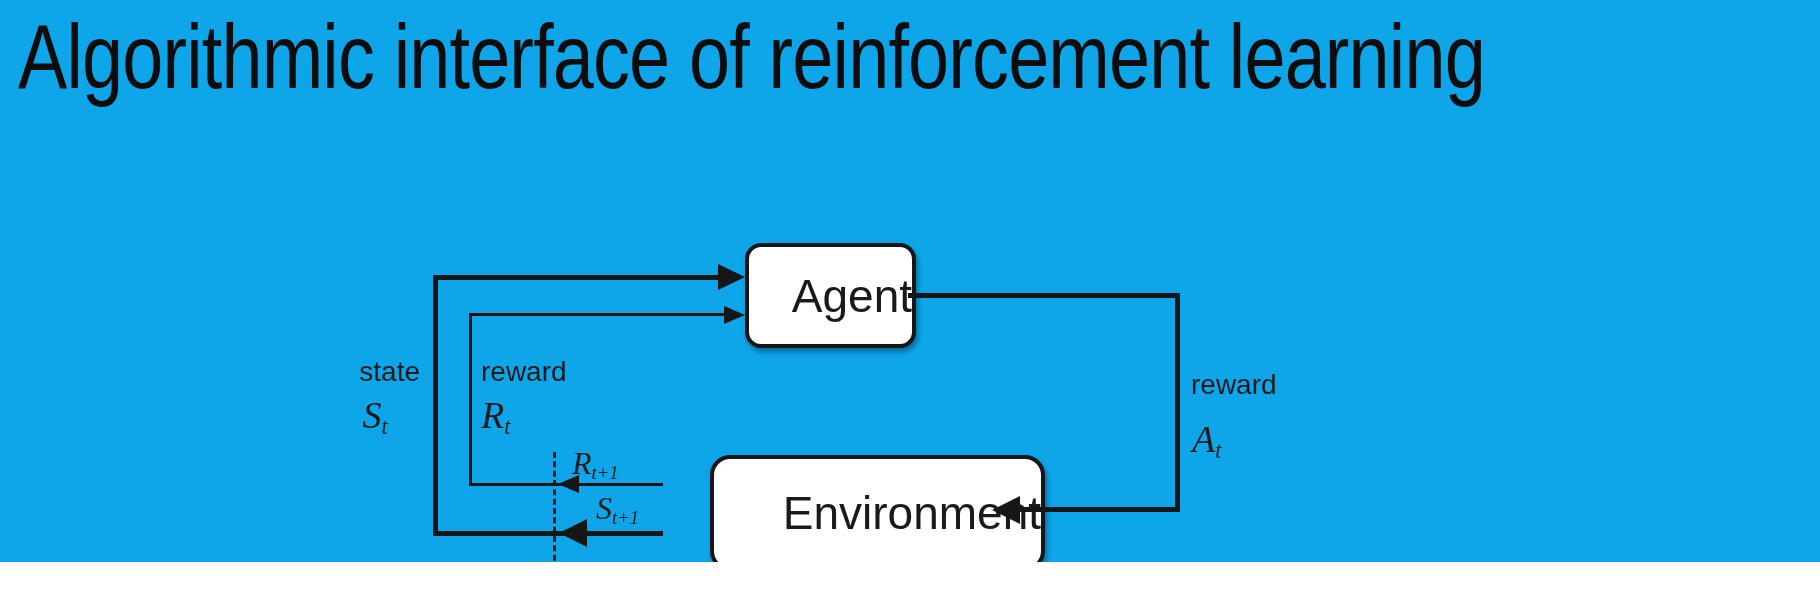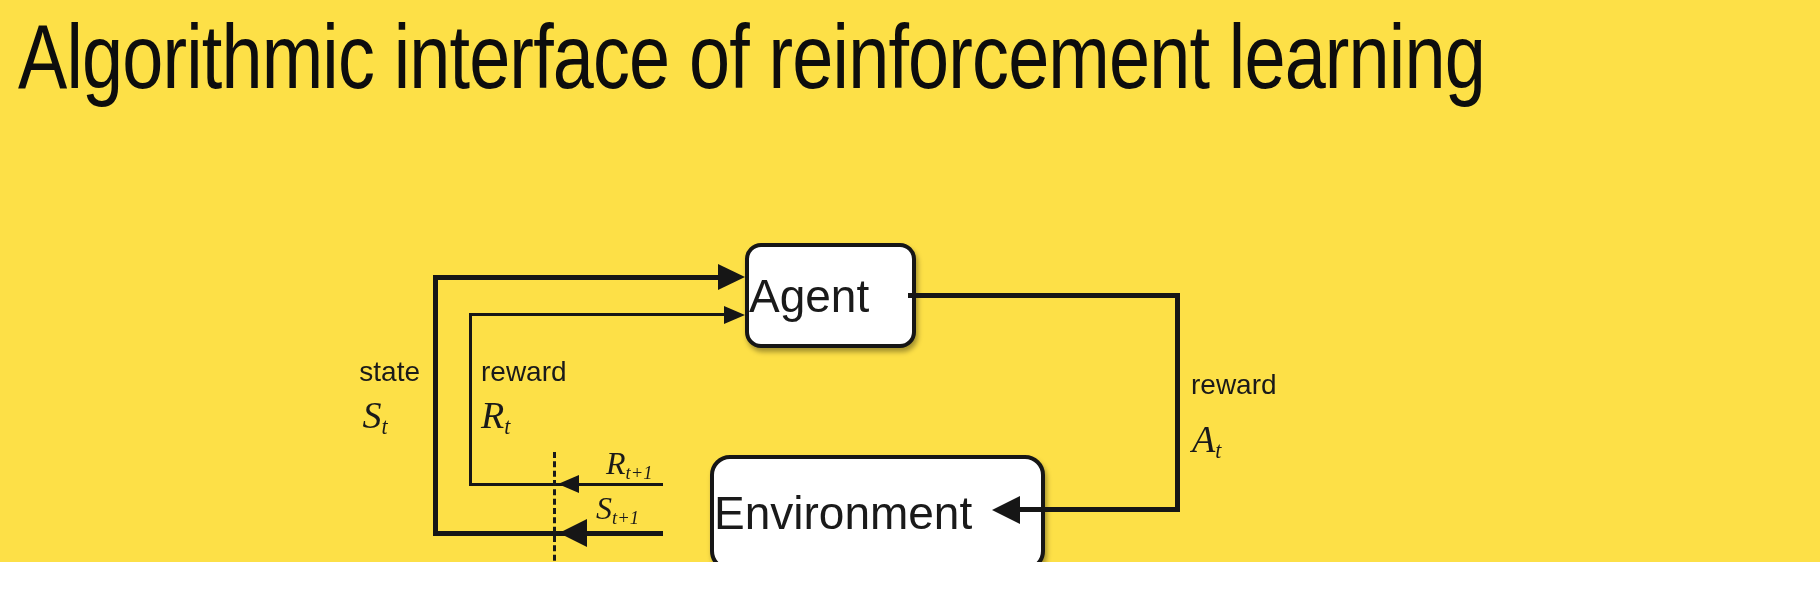--- a/index.html
+++ b/index.html
@@ -1,34 +1,34 @@
 <!DOCTYPE html>
 <html><head>
 <meta charset="utf-8">
 <style>
   html,body{margin:0;padding:0;background:#ffffff;}
   .stage{
     position:relative;
     width:1820px;height:562px;
-    background:#fde047;
+    background:#0ea5e9;
     overflow:hidden;
     font-family:"Liberation Sans", sans-serif;
     color:#141414;
   }
   .slide-title{
     position:absolute;left:18px;top:10px;
     font-size:90px;font-weight:300;line-height:1.05;
     letter-spacing:-1px;color:#0d0d0d;white-space:nowrap;
     transform:scaleX(0.82);transform-origin:left top;
   }
   .node{
     position:absolute;
     border:4px solid #161616;border-radius:18px;background:#ffffff;
     box-shadow:2px 4px 5px rgba(0,0,0,0.35);
-    display:flex;align-items:center;justify-content:flex-start;
+    display:flex;align-items:center;justify-content:flex-end;
     font-size:46px;color:#1a1a1a;
   }
   .agent-box{left:745px;top:243px;width:163px;height:97px;border-radius:16px;}
   .env-box{left:663px;top:455px;width:327px;height:108px;border-radius:20px;margin-left:47px;}
   .hline,.vline{position:absolute;background:#161616;}
   .thick{}
   .thin{}
   .arrow{position:absolute;width:0;height:0;}
   .arrow-right-big{border-top:13px solid transparent;border-bottom:13px solid transparent;border-left:27px solid #161616;}
   .arrow-right-small{border-top:9px solid transparent;border-bottom:9px solid transparent;border-left:21px solid #161616;}
@@ -86,17 +86,17 @@
 
   <div class="word-label align-box" style="left:330px;top:358px;">state</div>
   <div class="math center-box" style="left:330px;top:396px;"><span>S</span><span class="sub">t</span></div>
 
   <div class="word-label" style="left:481px;top:358px;">reward</div>
   <div class="math" style="left:481px;top:396px;"><span>R</span><span class="sub">t</span></div>
 
   <div class="word-label" style="left:1191px;top:371px;">reward</div>
   <div class="math" style="left:1192px;top:412px;margin-top:8px;"><span>A</span><span class="sub">t</span></div>
 
-  <div class="math math-small" style="left:606px;top:447px;"><span>R</span><span class="sub">t+1</span></div>
+  <div class="math math-small" style="left:572px;top:447px;"><span>R</span><span class="sub">t+1</span></div>
 
   <div class="math math-small" style="left:596px;top:492px;"><span>S</span><span class="sub">t+1</span></div>
 
 </div>
 
 </body></html>

